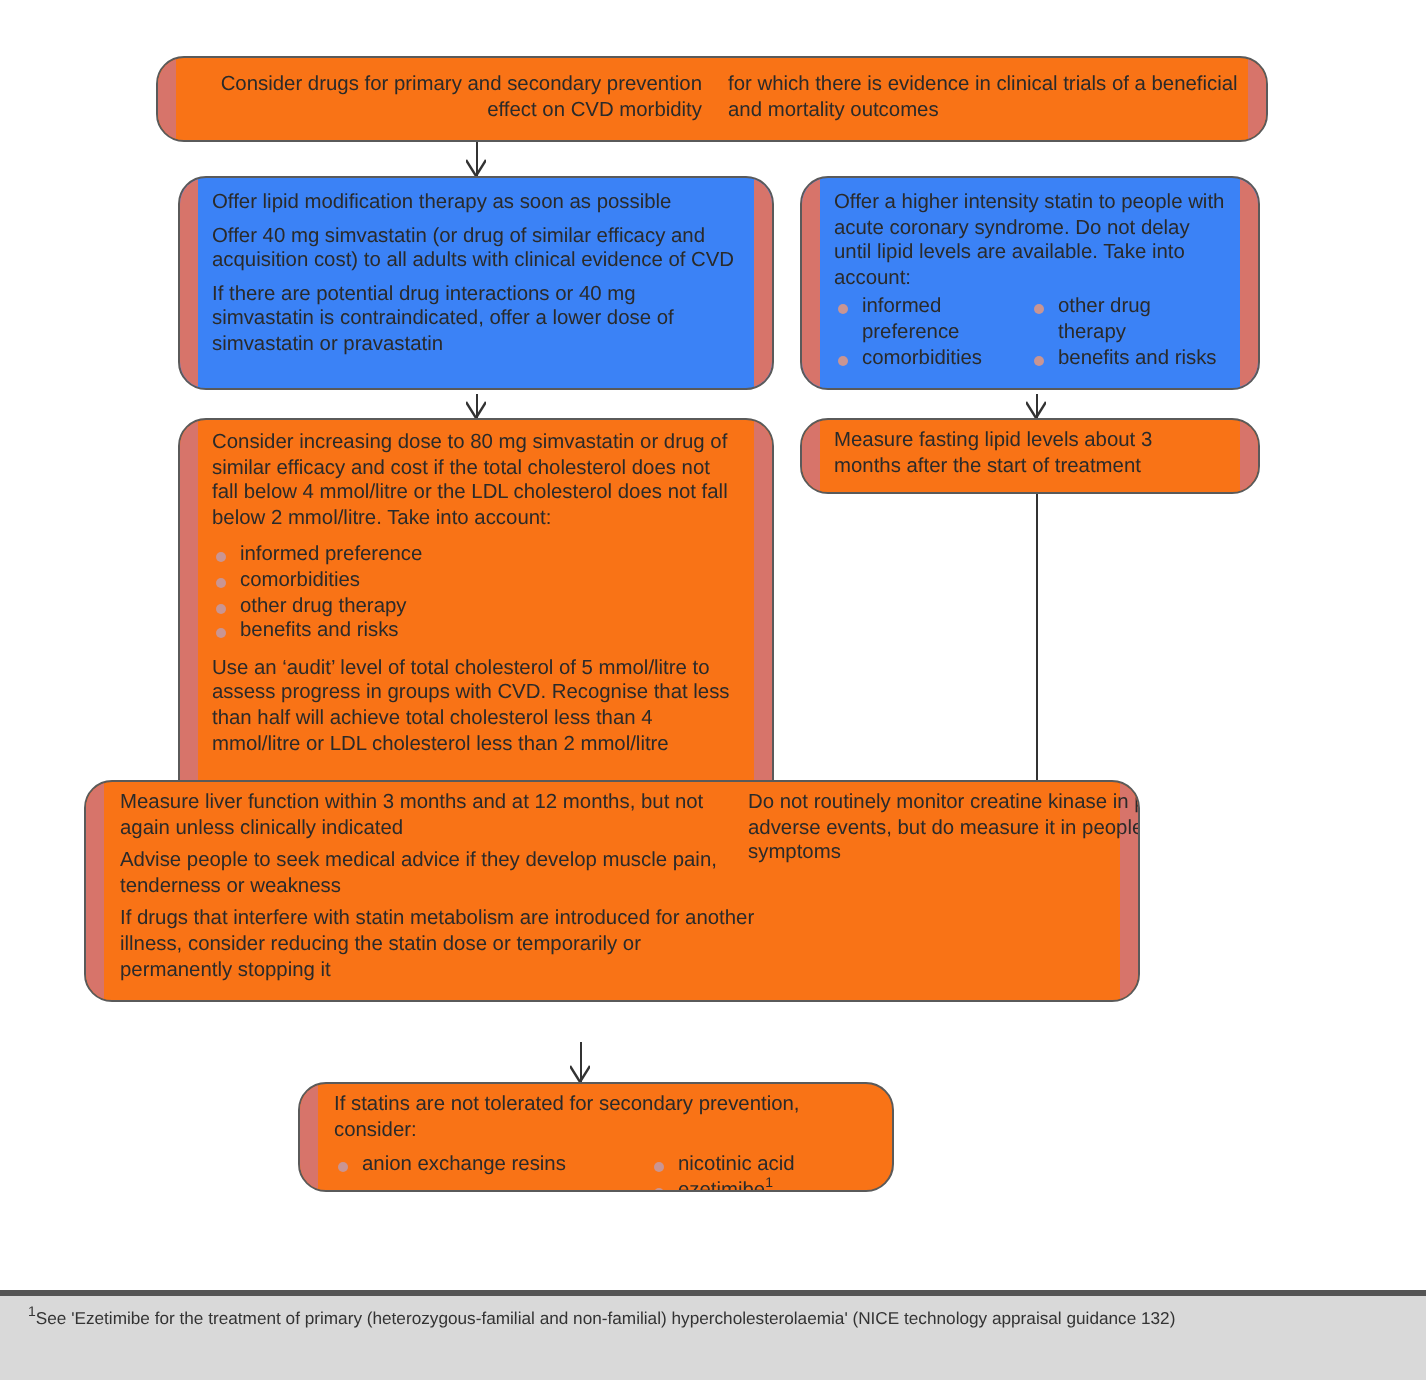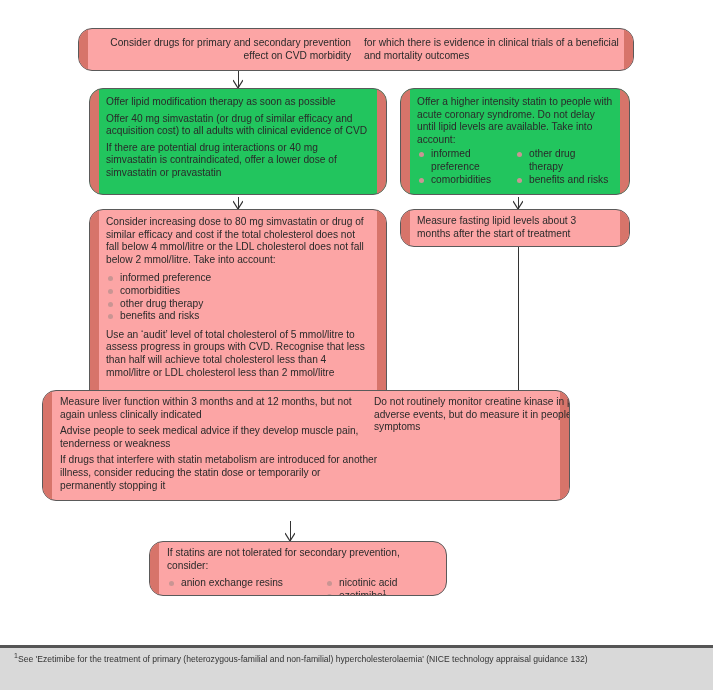--- a/index.html
+++ b/index.html
@@ -5,25 +5,25 @@
   html, body { margin:0; padding:0; }
   body {
     width:713px; height:690px; position:relative; overflow:hidden;
     background:#ffffff;
     font-family:"Liberation Sans", sans-serif;
     color:#2a2a2a;
   }
   .box {
     position:absolute; box-sizing:border-box;
     border:1.2px solid #5a5a5a; border-radius:14px;
-    background:#fca5a5;
+    background:#f97316;
     font-size:10.2px; line-height:12.6px;
     overflow:hidden;
   }
-  .box.pink { background:#22c55e; }
+  .box.pink { background:#3b82f6; }
   .box .lbar, .box .rbar {
     position:absolute; top:0; bottom:0; width:9px; background:#d7746a;
   }
   .box .lbar { left:0; }
   .box .rbar { right:0; }
   .box .inner { position:absolute; left:16px; right:16px; top:6px; }
   .para { margin:0 0 4px 0; }
   ul.bullets { list-style:none; margin:3px 0 4px 0; padding:0; }
   ul.bullets li { position:relative; padding-left:14px; }
   ul.bullets li::before {

